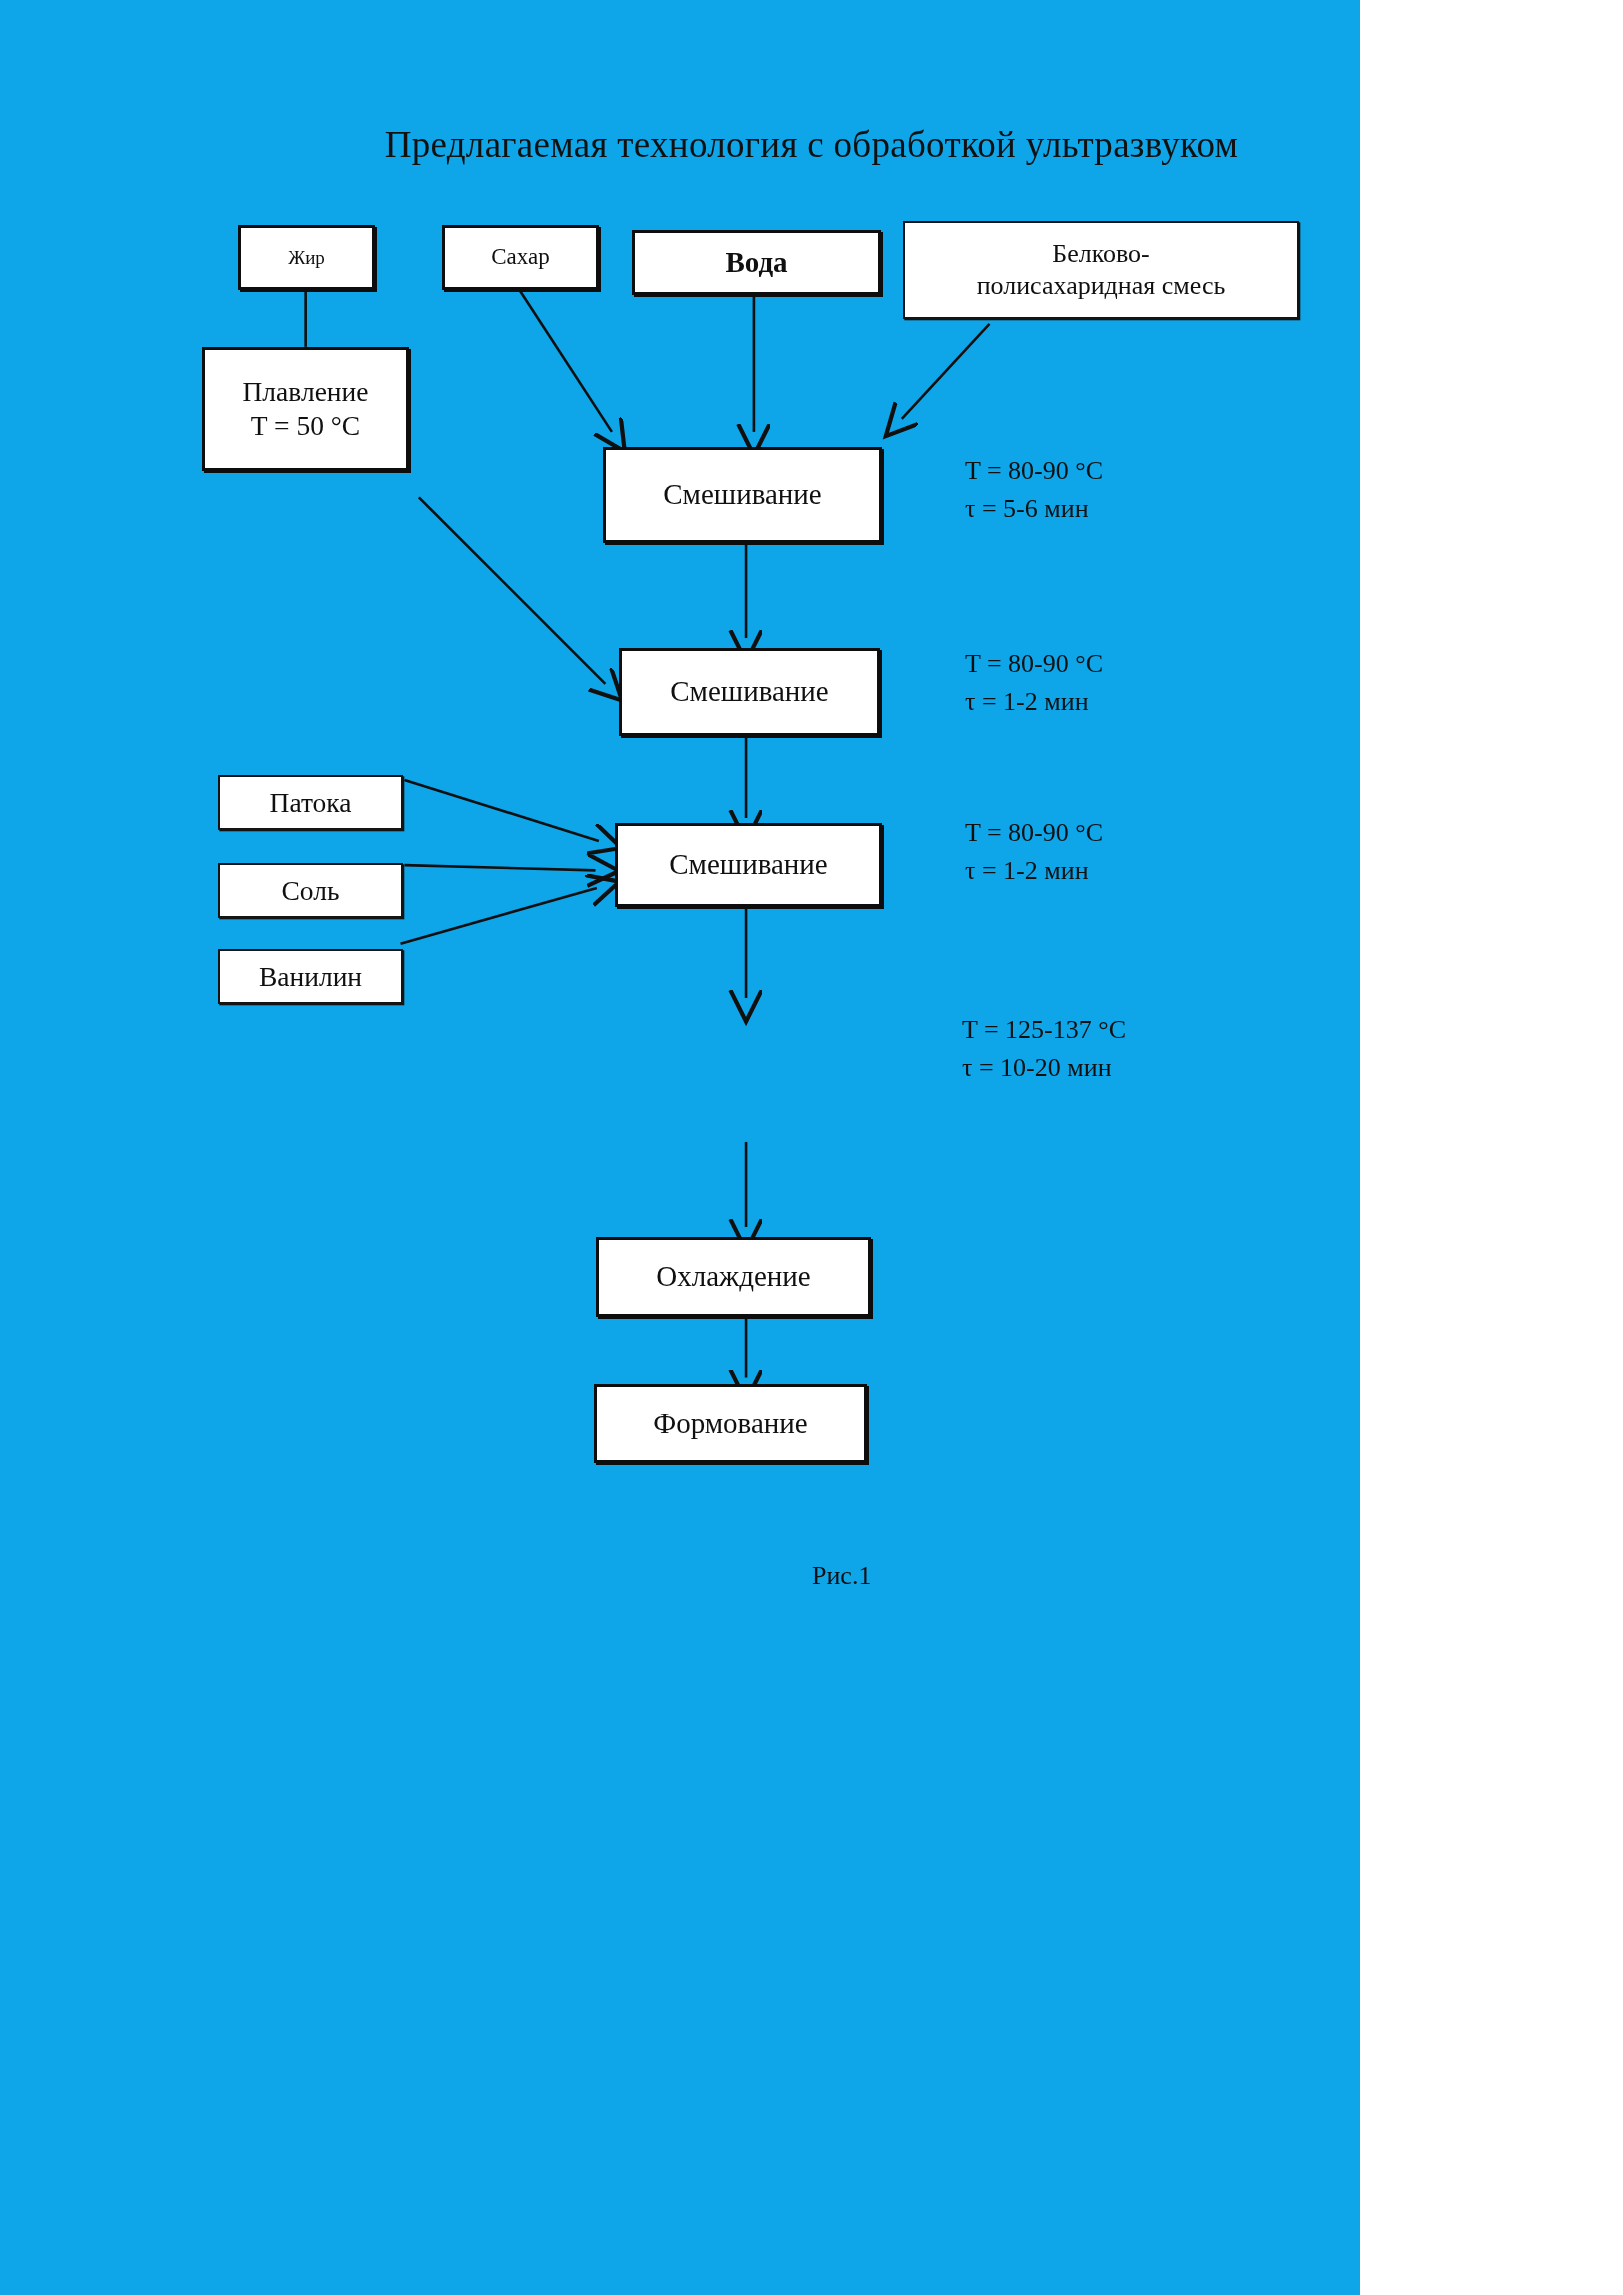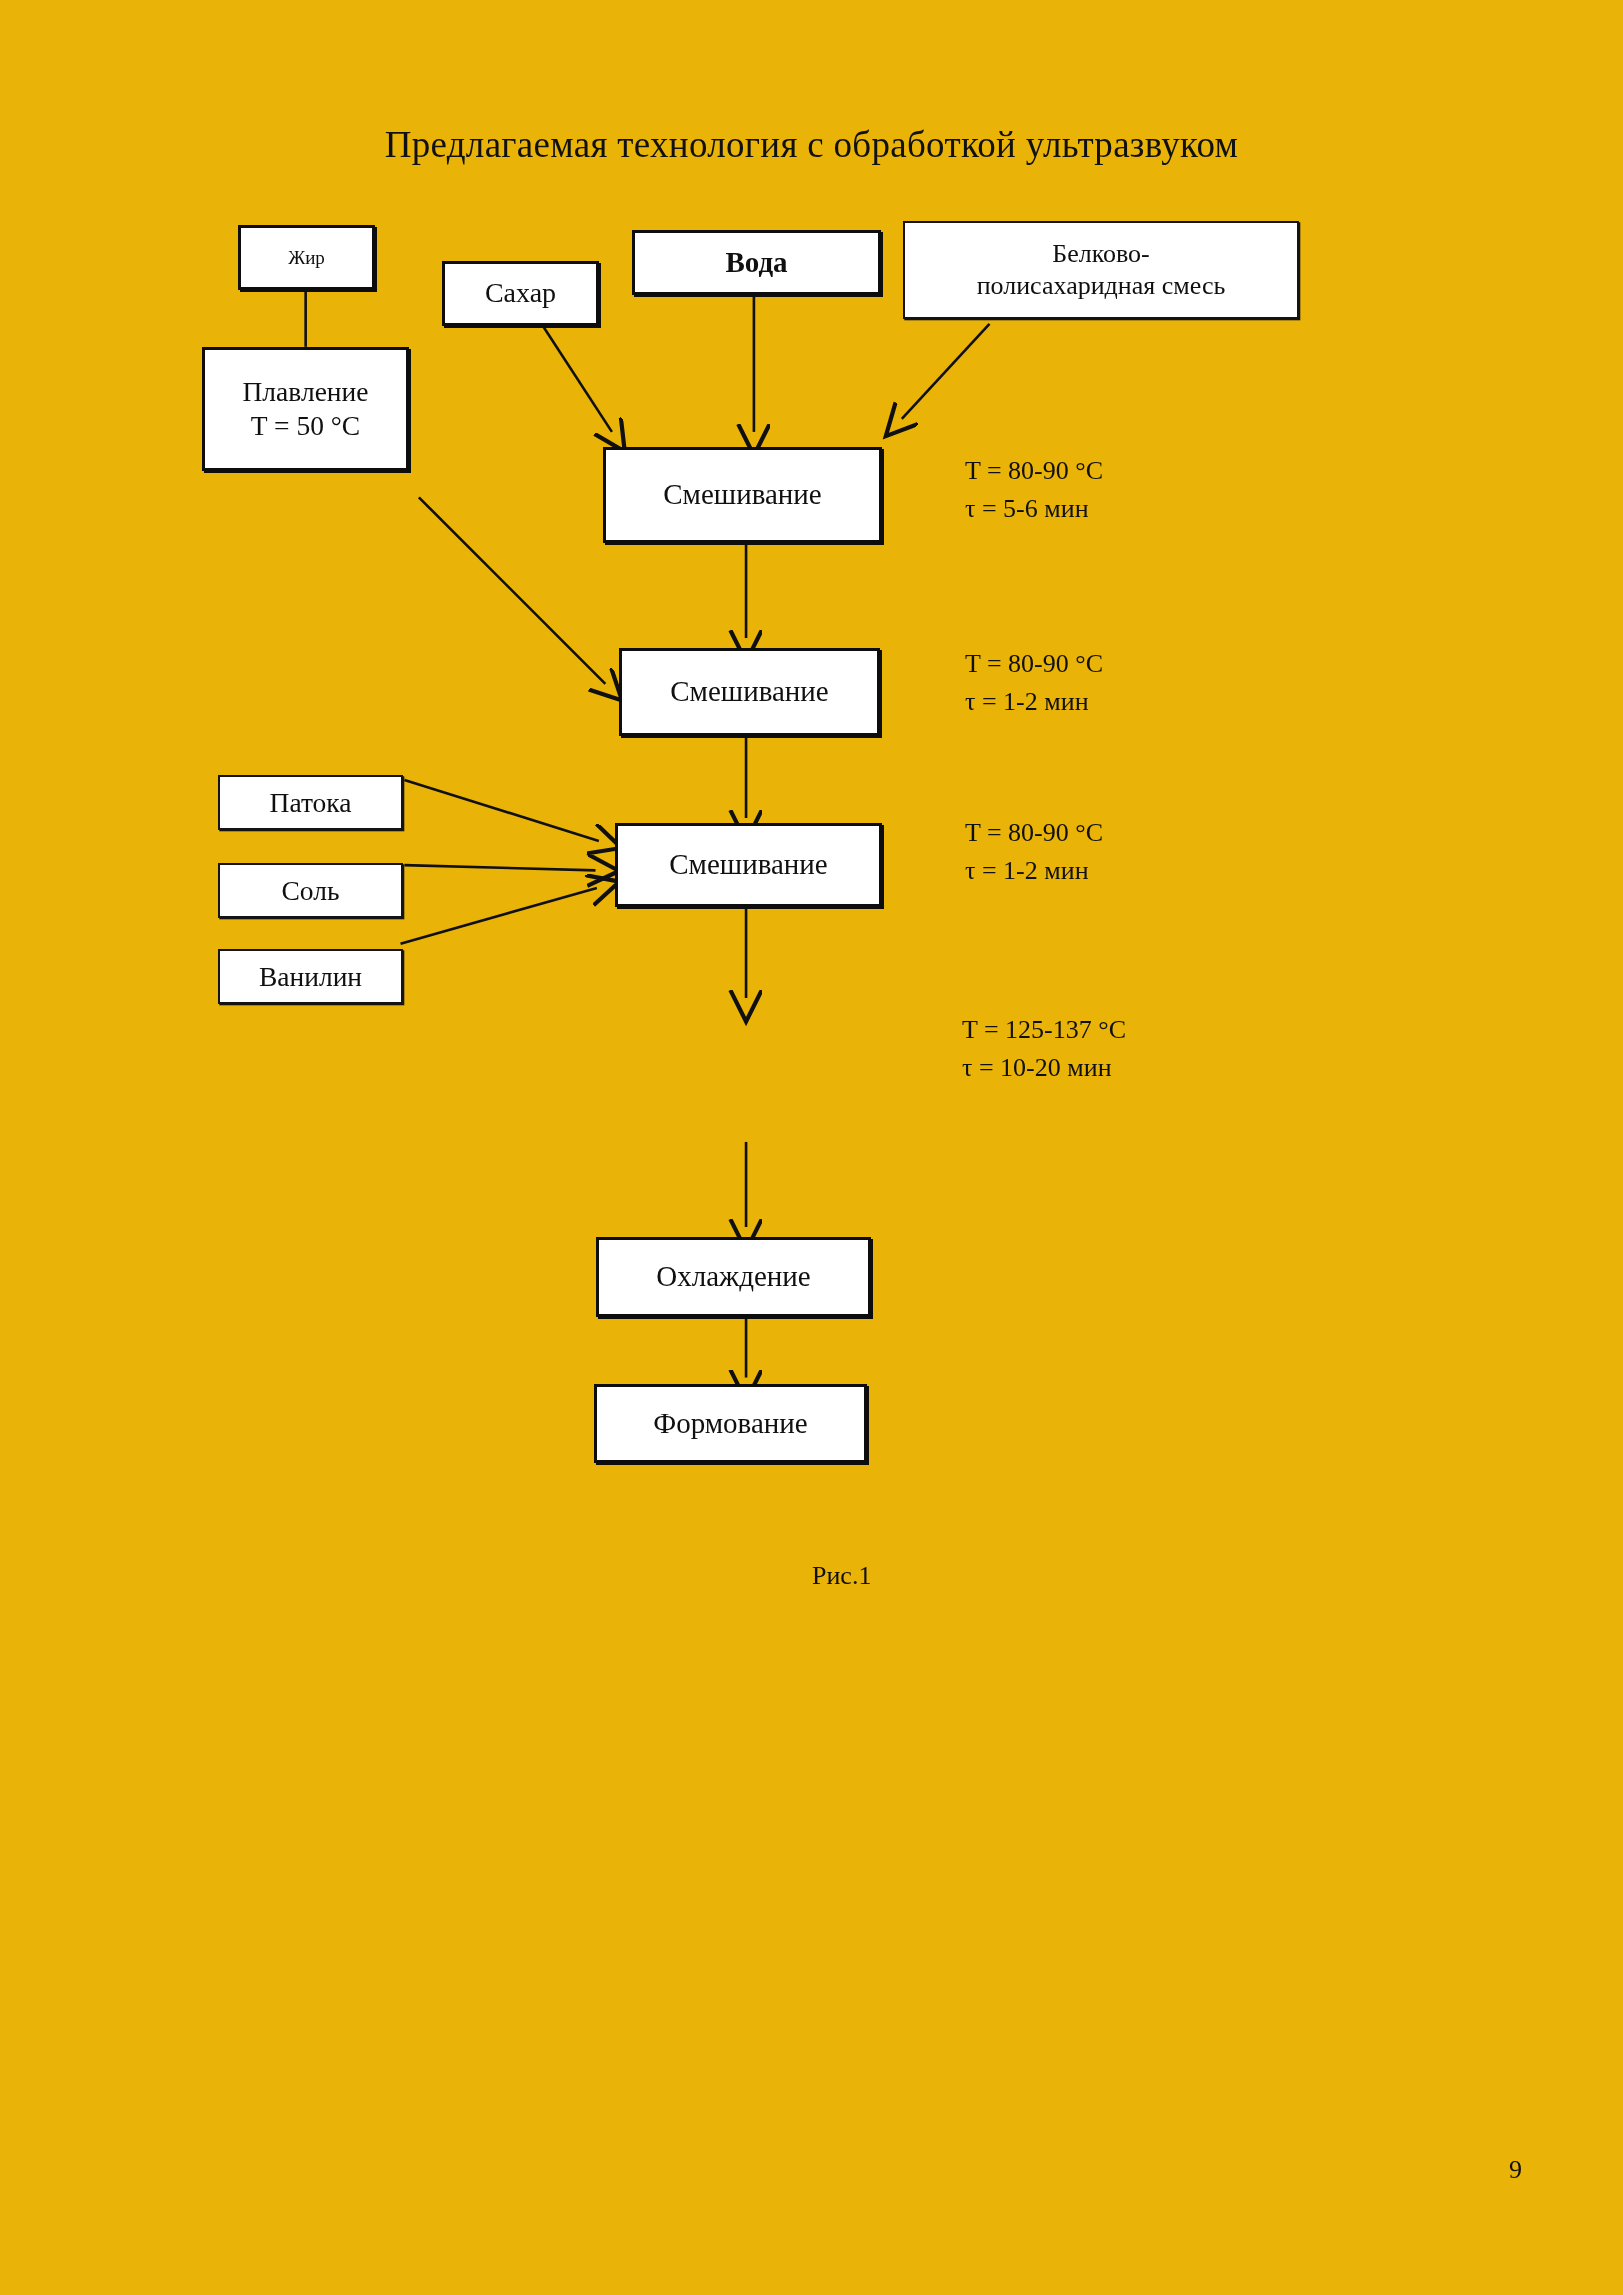--- a/index.html
+++ b/index.html
@@ -2,23 +2,23 @@
 <html style="font-size:10.5px"><head>
 <meta charset="utf-8">
 <style>
   html, body {
     margin: 0;
     padding: 0;
     background: #ffffff;
   }
   #page {
     position: relative;
-    width: 1623px;
+    width: 1360px;
     height: 2295px;
-    background: #eab308;
+    background: #0ea5e9;
     overflow: hidden;
     font-family: "Liberation Serif", "DejaVu Serif", serif;
     color: #0a0a0a;
   }
   .title {
     position: absolute;
     left: 0;
     top: 123px;
     width: 1623px;
     text-align: center;
@@ -114,21 +114,21 @@
 
     <line x1="1140" y1="1745" x2="1140" y2="1875" stroke="#101010" stroke-width="4" marker-end="url(#ah)"></line>
 
     <line x1="1140" y1="2012" x2="1140" y2="2105" stroke="#101010" stroke-width="4" marker-end="url(#ah)"></line>
   </svg>
 
   <div class="box thick" style="left:238px; top:225px; width:137px; height:65px; font-size:19px;">
     <span class="lbl">Жир</span>
   </div>
 
-  <div class="box thick" style="left:442px; top:225px; width:157px; height:65px; font-size:28px;margin-top:36px;">
+  <div class="box thick" style="left:442px; top:225px; width:157px; height:65px; font-size:23px;">
     <span class="lbl">Сахар</span>
   </div>
 
   <div class="box thick" style="left:632px; top:230px; width:249px; height:65px; font-size:29px;font-weight:bold;">
     <span class="lbl">Вода</span>
   </div>
 
   <div class="box thin" style="left:903px; top:221px; width:396px; height:98px; font-size:26px;">
     <span class="lbl" style="white-space:pre-line;">Белково-
 полисахаридная смесь</span>

